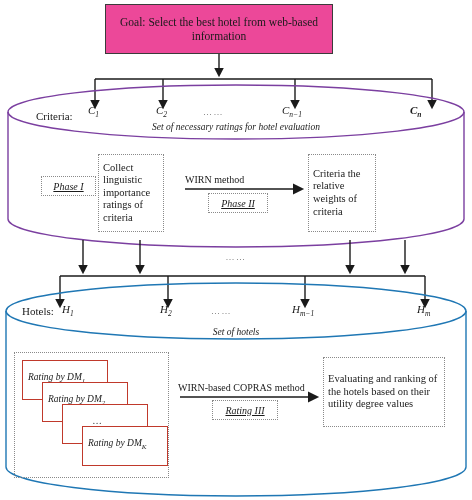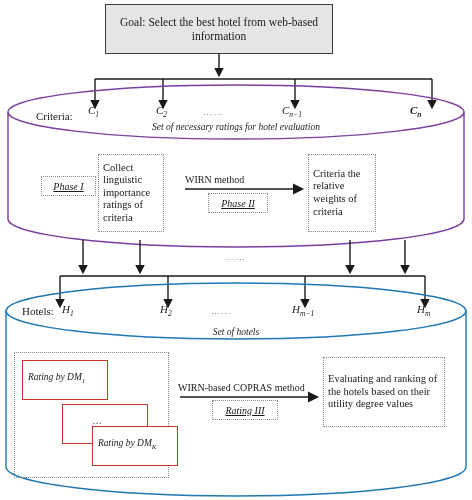--- a/index.html
+++ b/index.html
@@ -11,21 +11,21 @@
   }
   #stage{position:absolute;left:0;top:0;width:472px;height:500px;}
   svg#canvas{position:absolute;left:0;top:0;width:472px;height:500px;}
 
   .ov{position:absolute;}             
   .ctr{text-align:center;}
 
   
   #goal-box{
     left:105px;top:4px;width:228px;height:50px;
-    background:#e5e5e5;border:1.4px solid #3b3b3b;
+    background:#ec4899;border:1.4px solid #3b3b3b;
     box-sizing:border-box;
     display:flex;align-items:center;justify-content:center;
   }
   #goal-box .txt{font-size:11.5px;line-height:14px;text-align:center;padding:0 6px;}
 
   
   .cyl-title{font-size:11px;}
   .node-lbl{font-size:11px;font-style:italic;}
   .node-lbl sub{font-size:7.5px;font-style:italic;}
   .set-lbl{font-size:9.5px;font-style:italic;}
@@ -169,26 +169,31 @@
   <div class="ov set-lbl ctr" style="left:0;top:327px;width:472px;">Set of hotels</div>
 
   <div class="ov dotbox" style="left:14px;top:352px;width:155px;height:126px;"></div>
 
   <div class="dmcard" style="left:22px;top:360px;width:86px;height:40px;">
     <div class="txt" style="left:5px;top:11px;">
       <span>Rating by DM</span><sub>1</sub>
     </div>
   </div>
 
+  <div class="dmcard" style="left:42px;top:382px;width:86px;height:40px;">
+    <div class="txt" style="left:5px;top:11px;">
+      <span>Rating by DM</span><sub>2</sub>
+    </div>
+  </div>
 
   <div class="dmcard" style="left:62px;top:404px;width:86px;height:40px;">
     <div class="txt" style="left:30px;top:11px;">…</div>
   </div>
 
-  <div class="dmcard" style="left:92px;top:426px;width:86px;height:40px;">
+  <div class="dmcard" style="left:82px;top:426px;width:86px;height:40px;">
     <div class="txt" style="left:5px;top:11px;">
       <span>Rating by DM</span><sub>K</sub>
     </div>
   </div>
 
   <div class="ov arrow-lbl" style="left:178px;top:382px;width:140px;">WIRN-based COPRAS method</div>
 
   <div class="ov dotbox phasebox" style="left:212px;top:400px;width:66px;height:20px;">
     <div class="txt">Rating III</div>
   </div>

